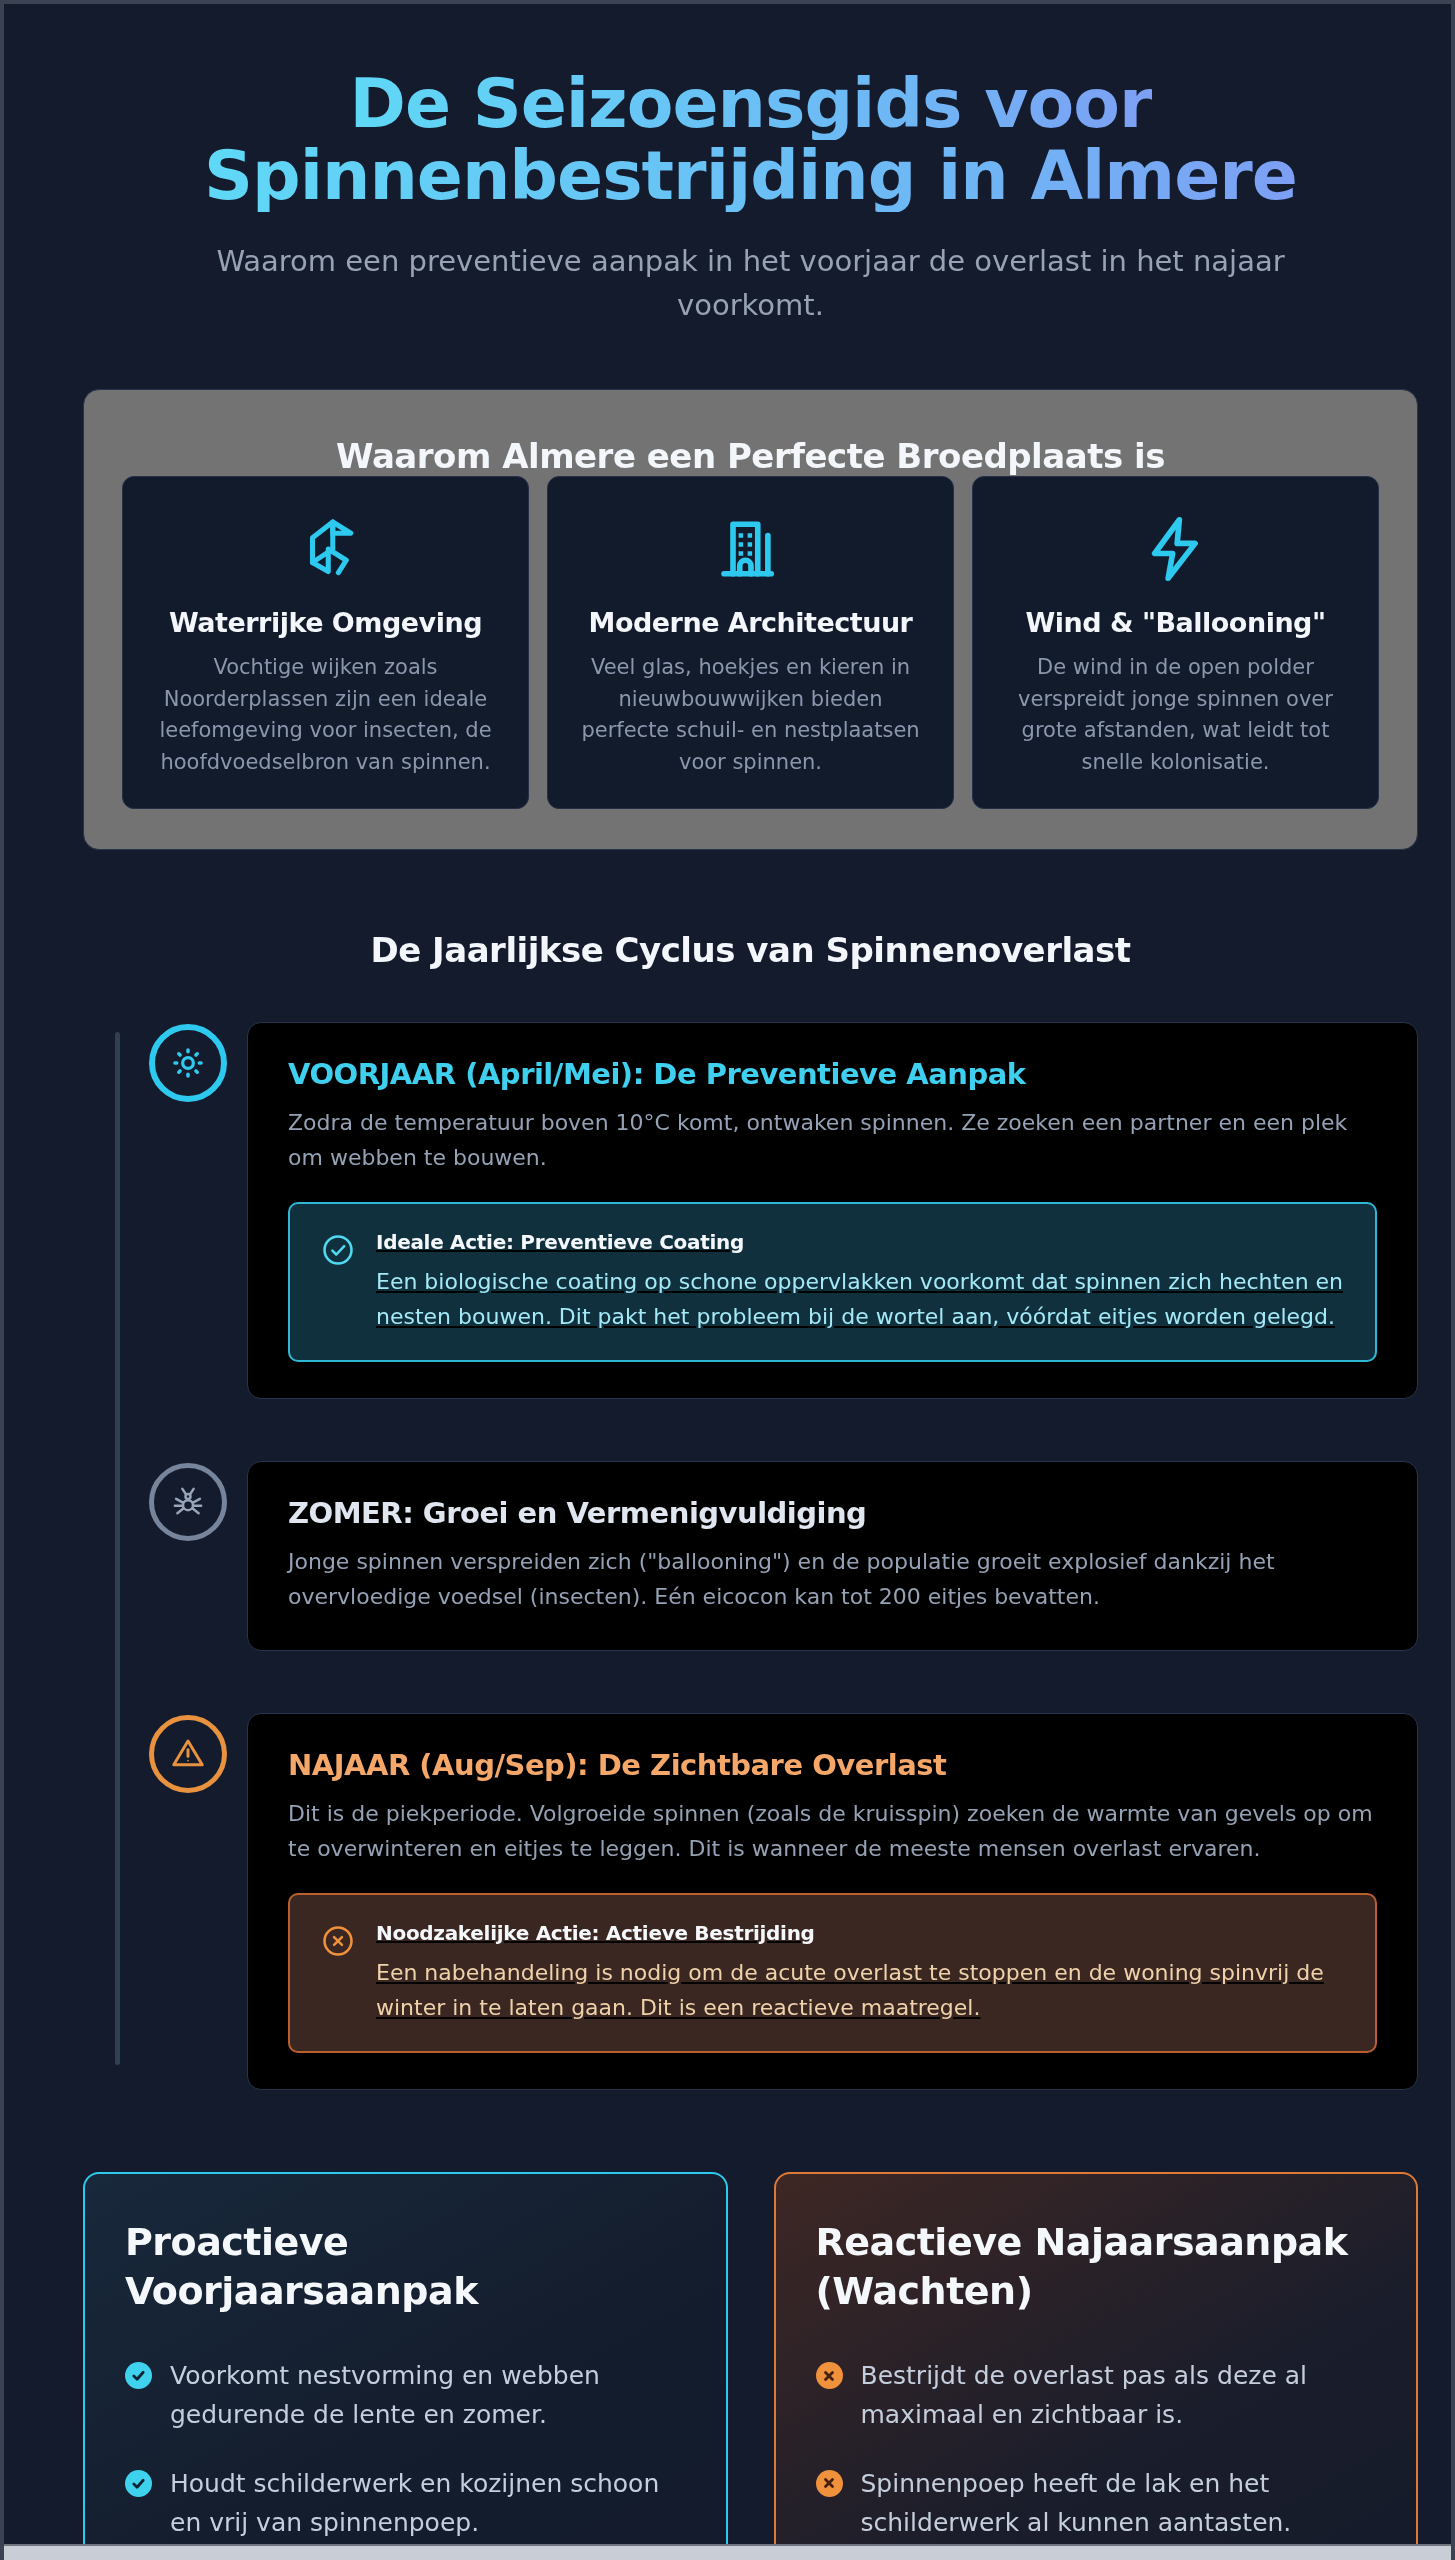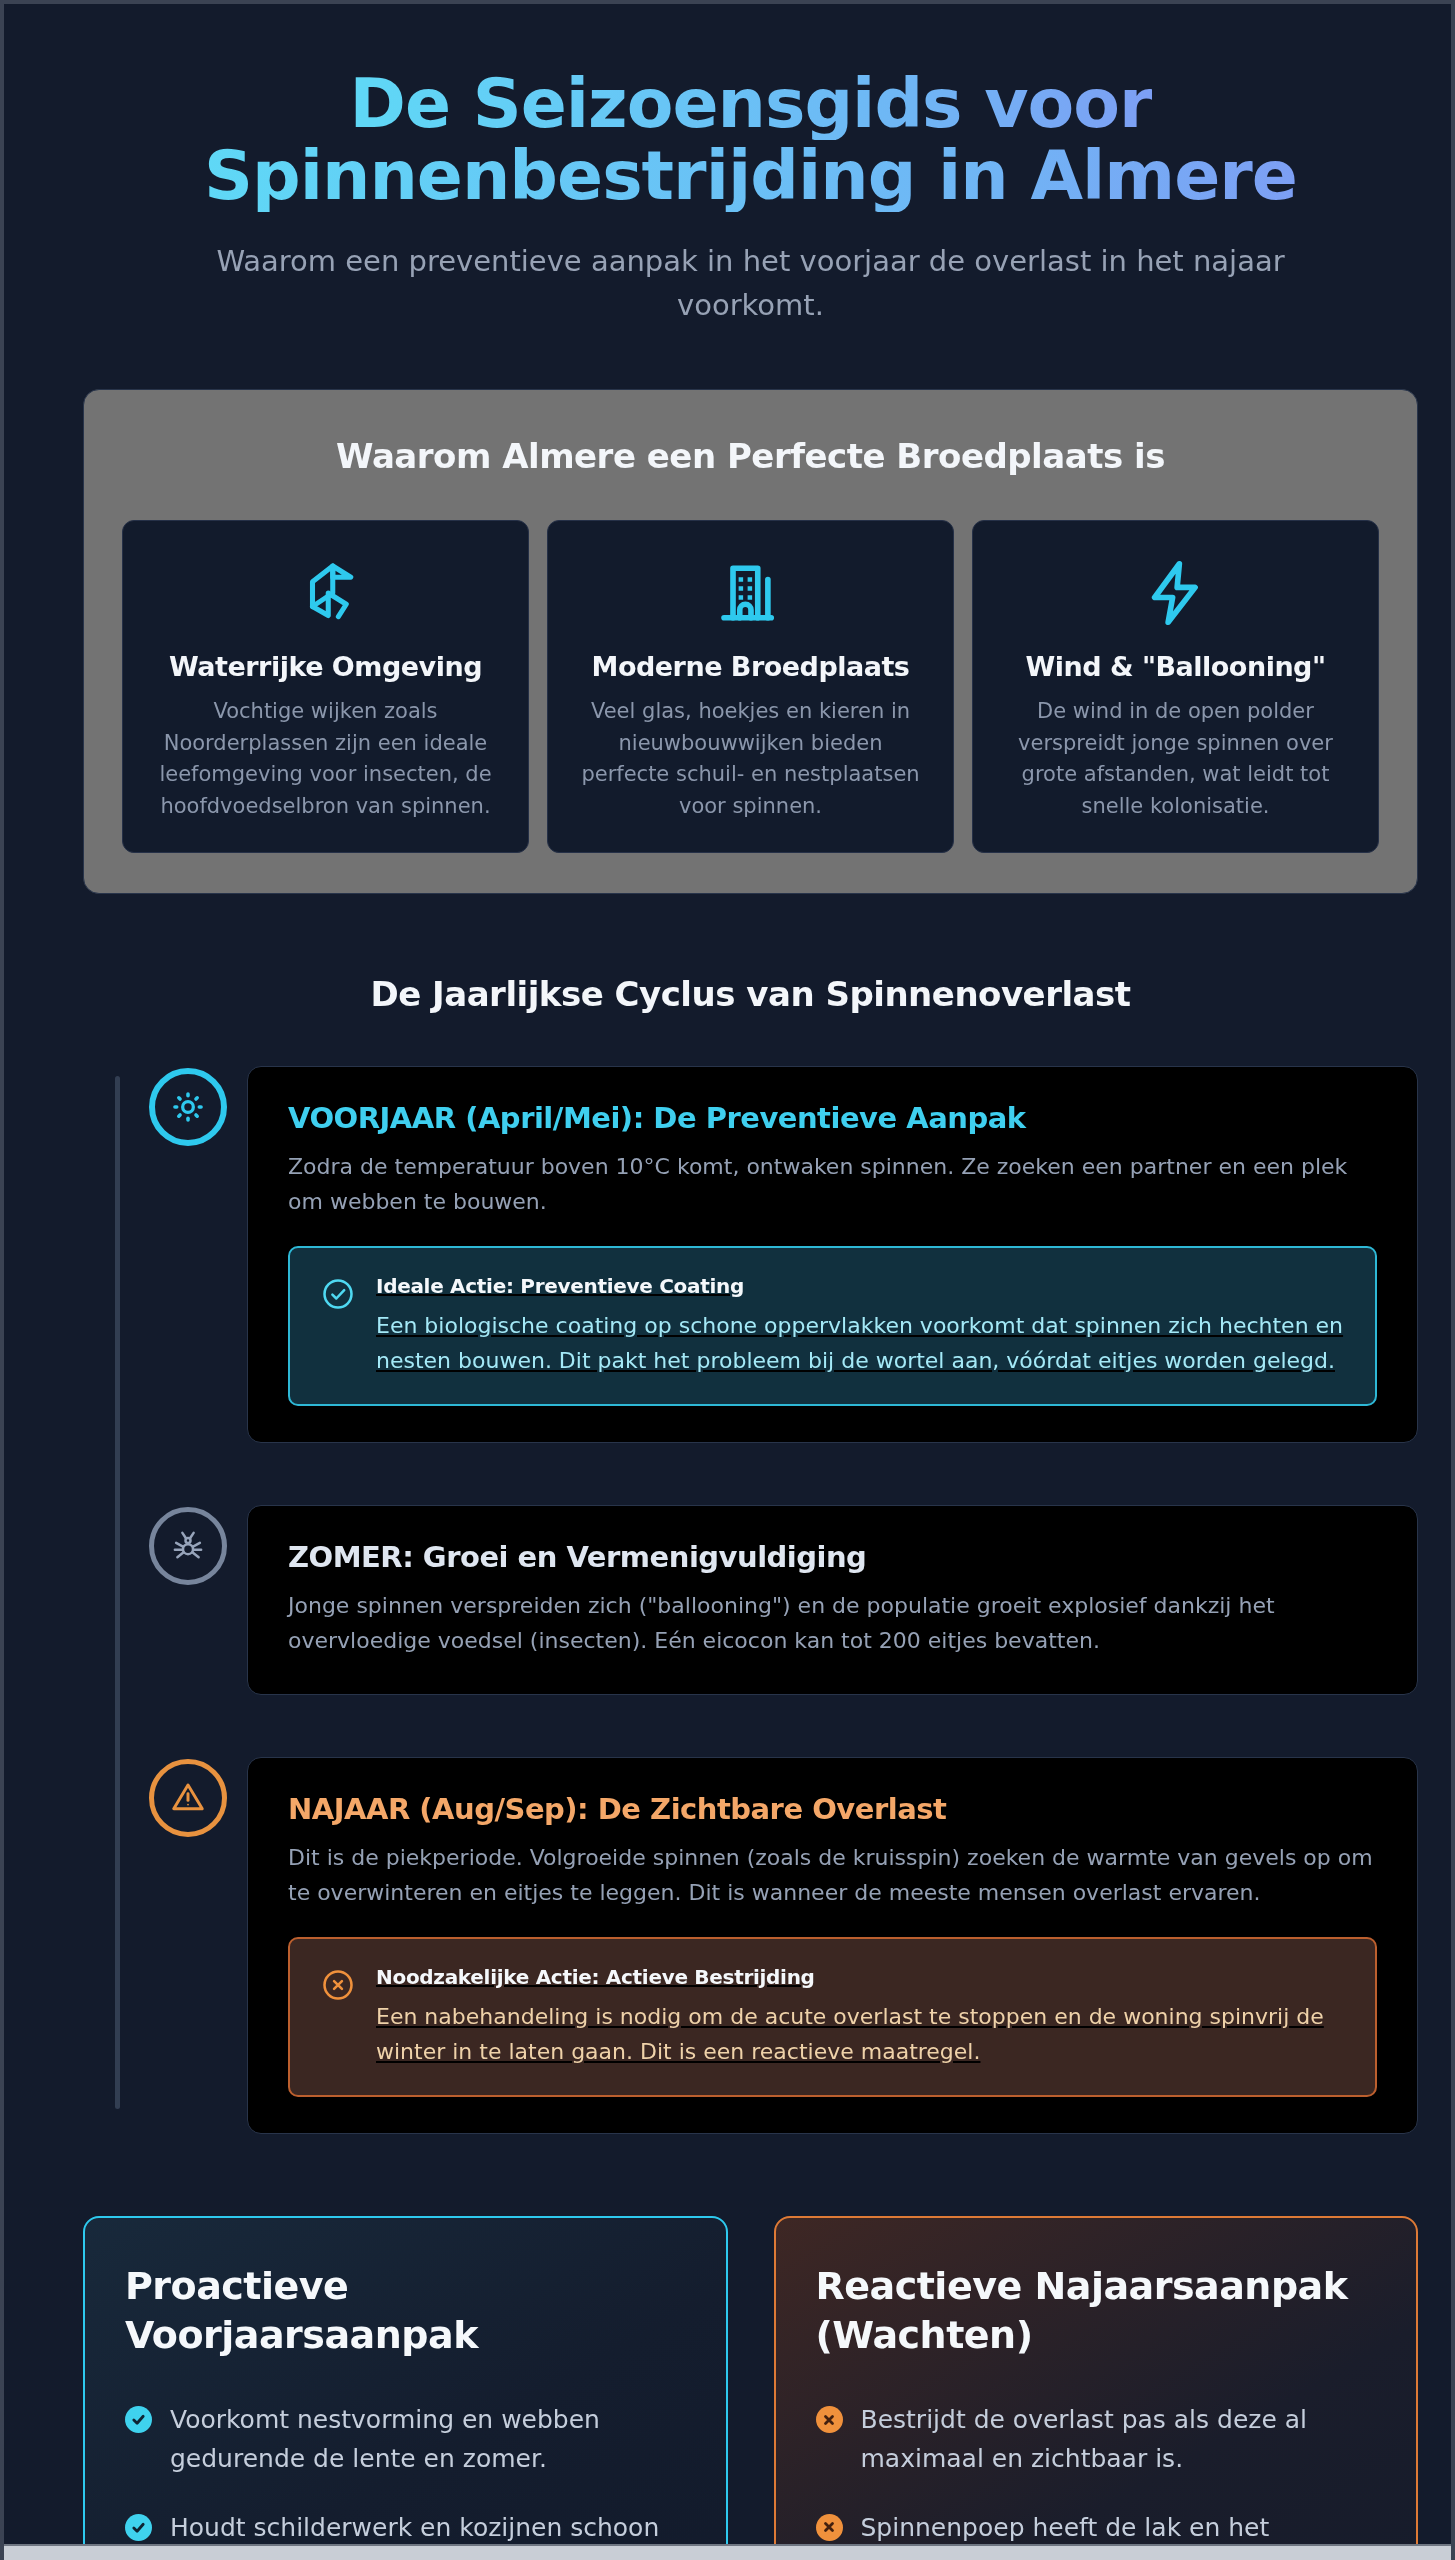--- a/index.html
+++ b/index.html
@@ -30,21 +30,21 @@
     text-align: center; color: #97A2B5; font-size: 29px; line-height: 1.5;
   }
 
   
   .panel {
     margin-top: 62px; background: #737373;
     border: 1px solid #28344A; border-radius: 16px;
     padding: 46px 38px 40px;
   }
   .panel h2 { text-align: center; color: #F3F6FA; font-size: 34px; font-weight: bold; letter-spacing: -0.5px; }
-  .grid3 { display: grid; grid-template-columns: 1fr 1fr 1fr; gap: 18px; margin-top: 44px; }
+  .grid3 { display: grid; grid-template-columns: 1fr 1fr 1fr; gap: 18px; }
   .subcard {
     background: #121B2C; border: 1px solid #253047; border-radius: 12px;
     padding: 32px 26px 30px; text-align: center;
   }
   .subcard .bigicon { display: inline-flex; color: #2EC9EE; height: 80px; align-items: center; }
   .subcard h3 { color: #F3F6FA; font-size: 27px; font-weight: bold; margin-top: 18px; letter-spacing: -0.5px; }
   .subcard p { margin-top: 14px; color: #8B97AC; font-size: 21px; line-height: 1.5; }
 
   
   .cycle-heading { text-align: center; color: #F3F6FA; font-size: 34px; font-weight: bold; margin-top: 80px; letter-spacing: -0.5px; }
@@ -146,21 +146,21 @@
               <path d="M47 54 V20"></path>
               <rect x="21" y="18" width="4" height="4" fill="currentColor" stroke="none"></rect>
               <rect x="29" y="18" width="4" height="4" fill="currentColor" stroke="none"></rect>
               <rect x="21" y="26" width="4" height="4" fill="currentColor" stroke="none"></rect>
               <rect x="29" y="26" width="4" height="4" fill="currentColor" stroke="none"></rect>
               <rect x="21" y="34" width="4" height="4" fill="currentColor" stroke="none"></rect>
               <rect x="29" y="34" width="4" height="4" fill="currentColor" stroke="none"></rect>
               <path d="M22 54 v-7 a5 5 0 0 1 10 0 v7"></path>
             </svg>
           </span>
-          <h3>Moderne Broedplaats</h3>
+          <h3>Moderne Architectuur</h3>
           <p>Veel glas, hoekjes en kieren in nieuwbouwwijken bieden perfecte schuil- en nestplaatsen voor spinnen.</p>
         </div>
 
         <div class="subcard">
           <span class="bigicon">
             <svg width="72" height="72" viewBox="0 0 64 64" fill="none" stroke="currentColor" stroke-width="5" stroke-linecap="round" stroke-linejoin="round">
               <path d="M35 6 L13 36 H29 L25 58 L49 27 H33 Z"></path>
             </svg>
           </span>
           <h3>Wind &amp; "Ballooning"</h3>

